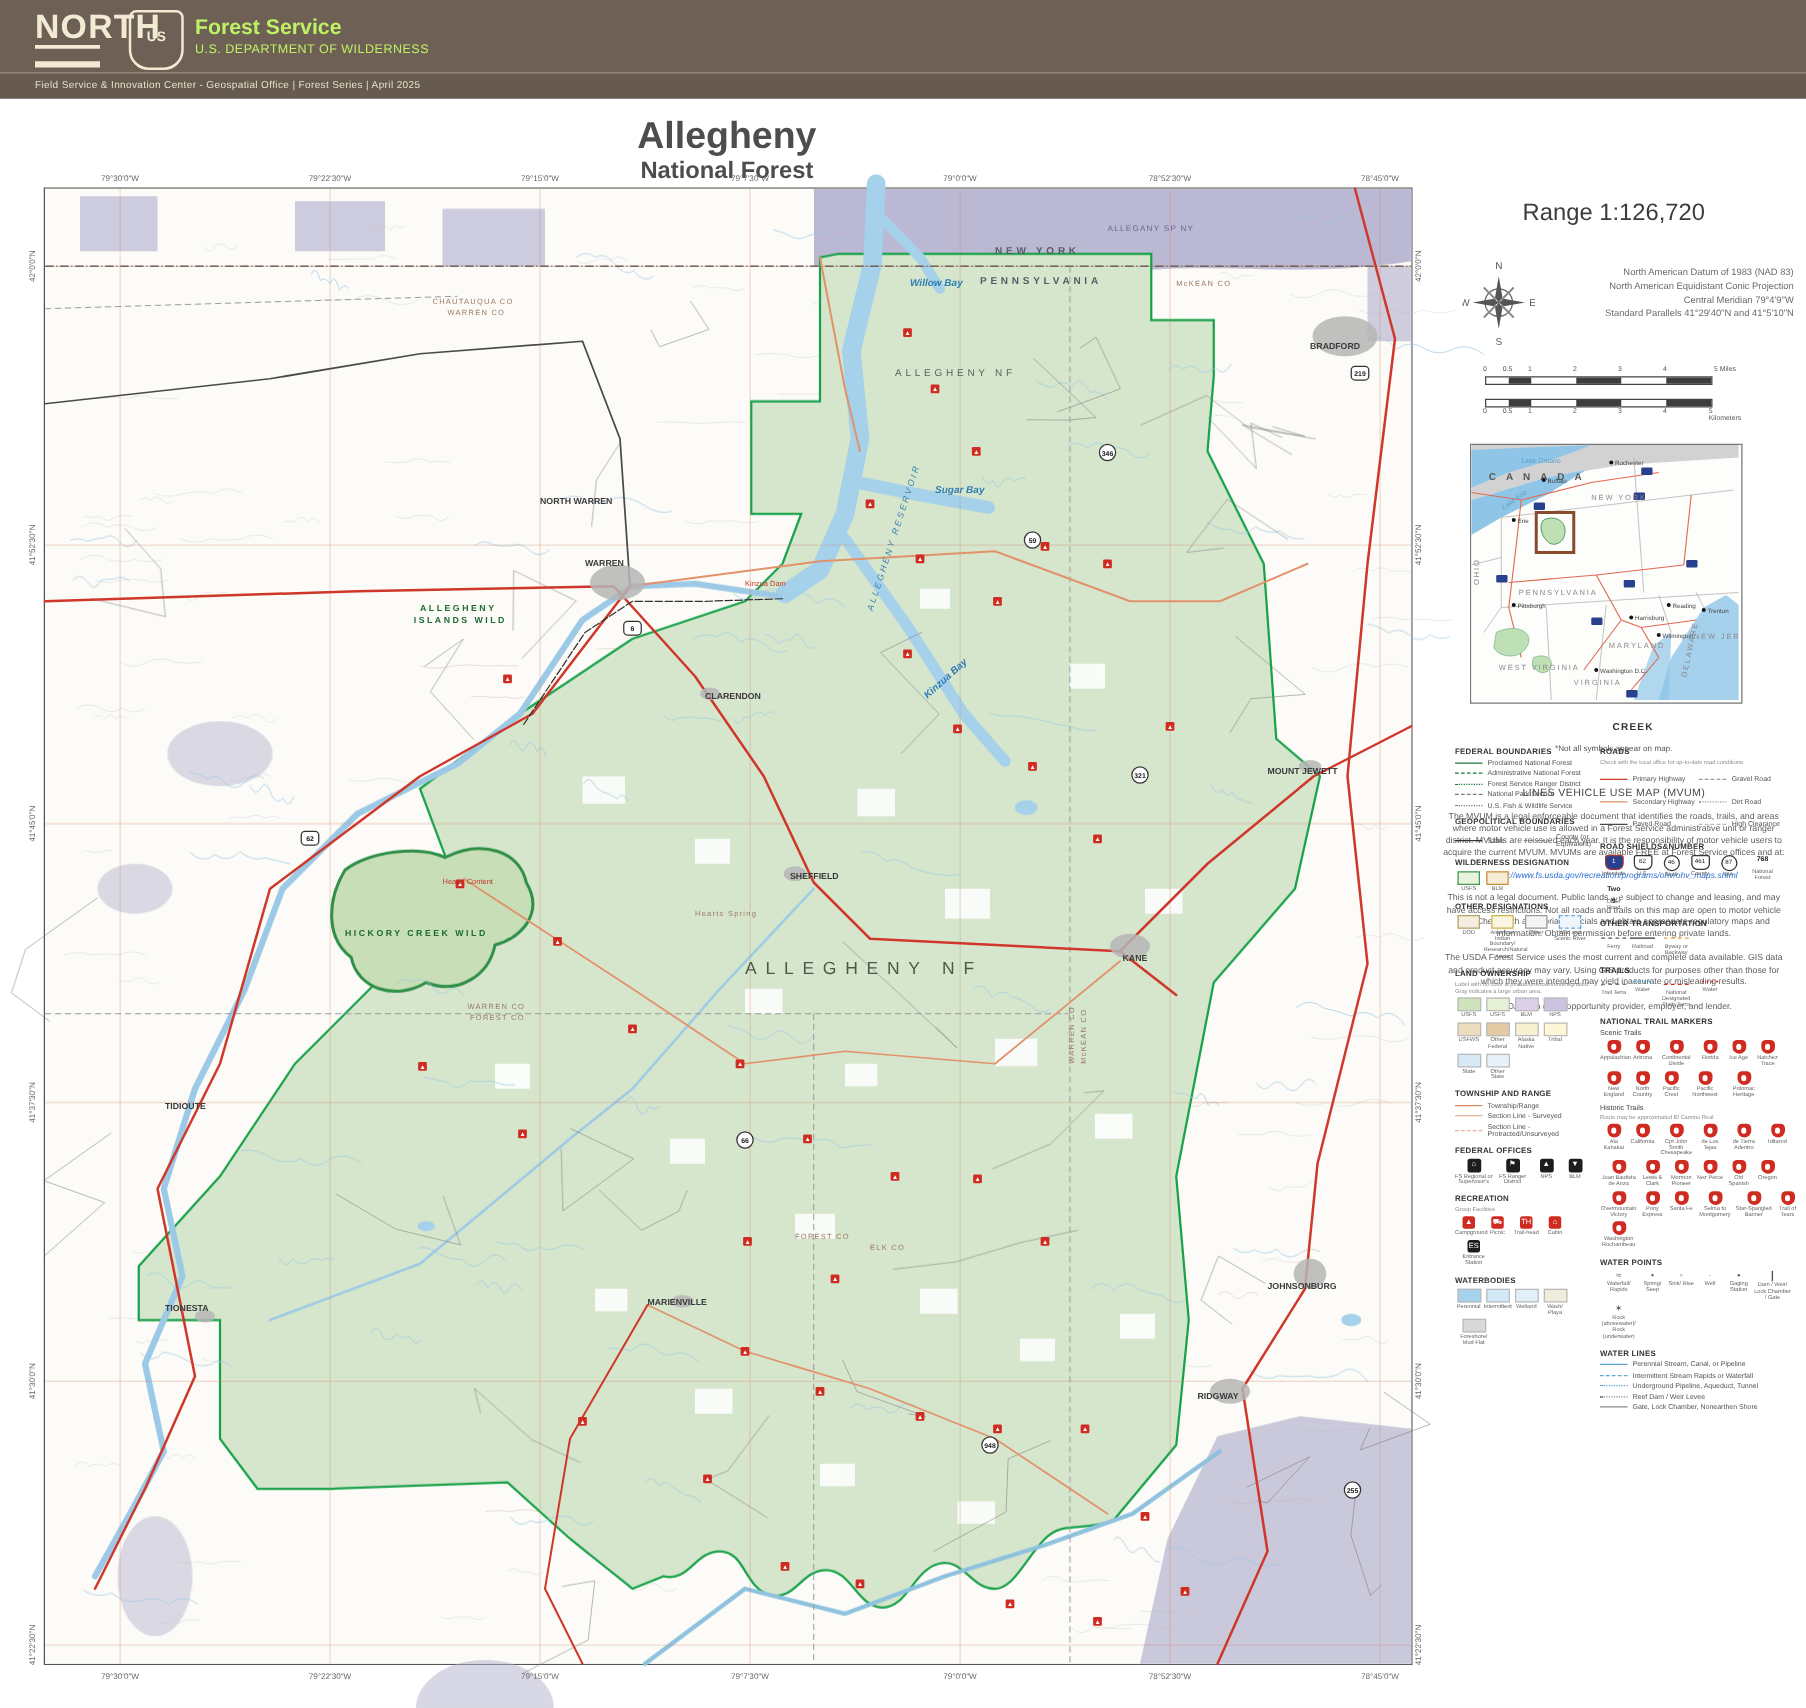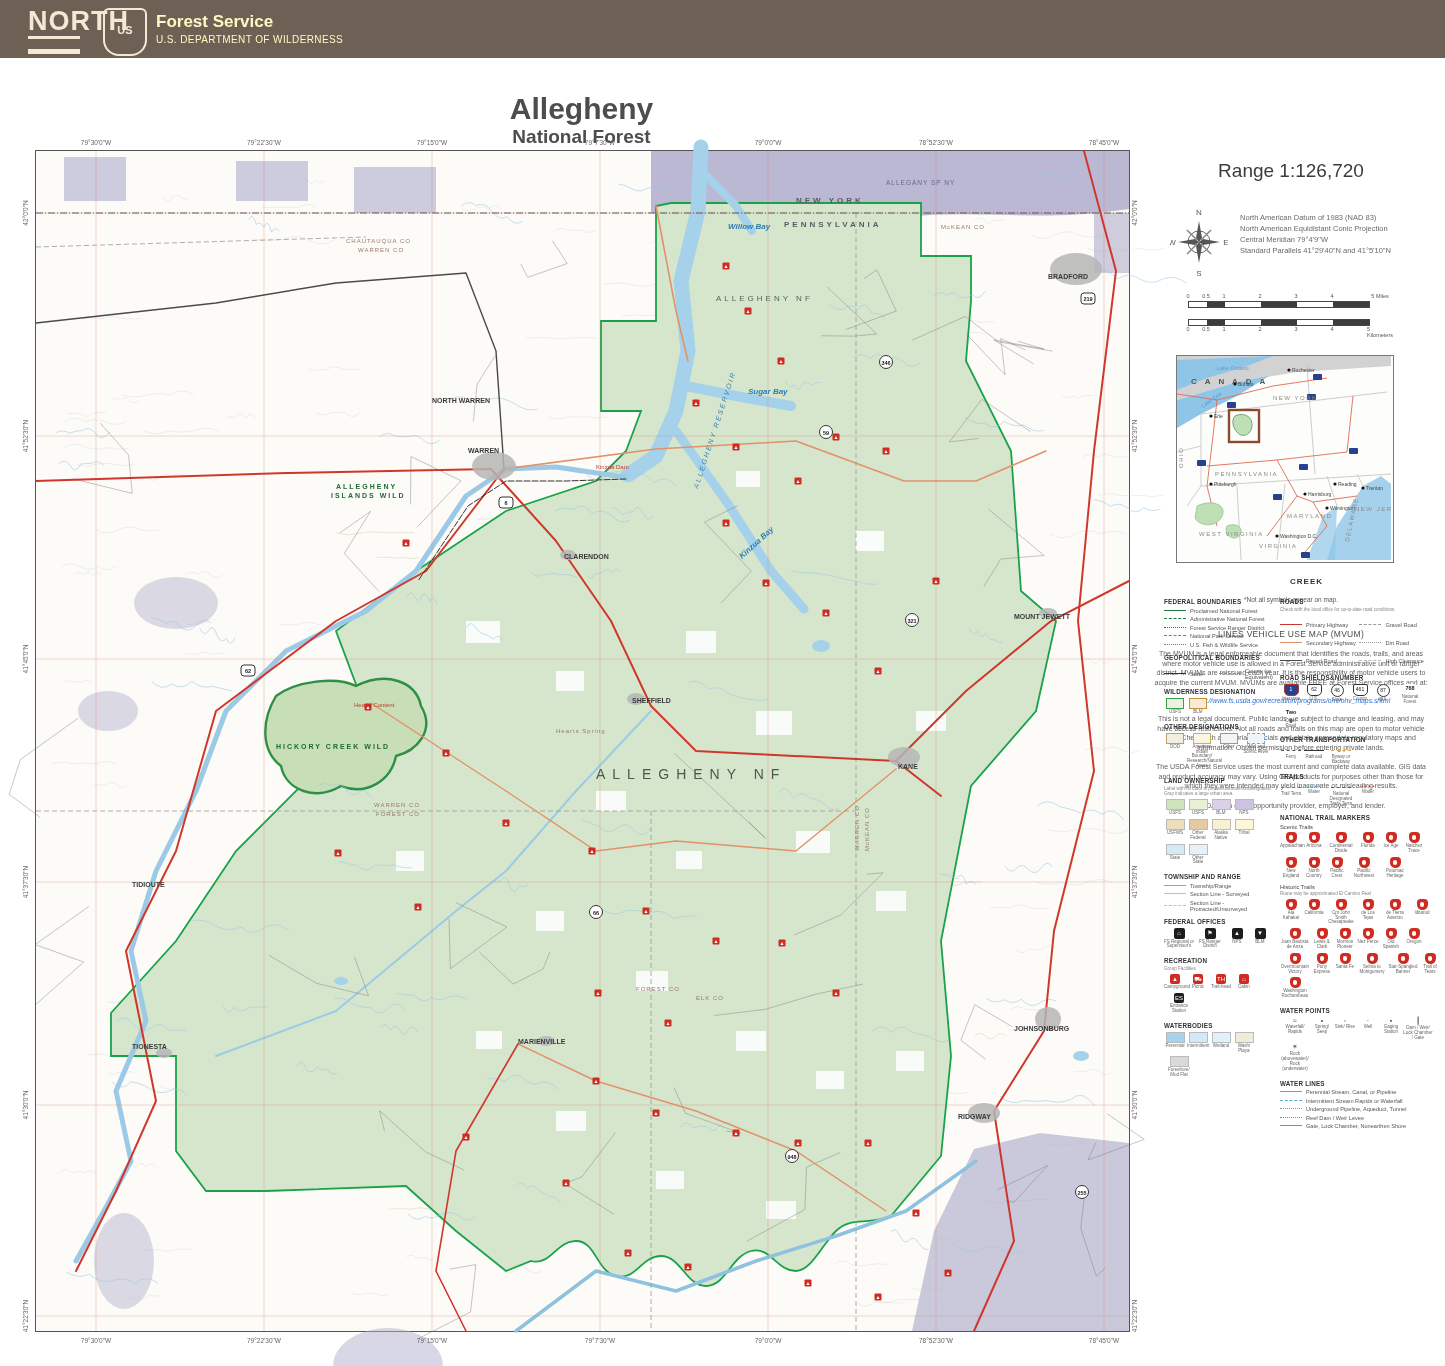--- a/index.html
+++ b/index.html
@@ -6,21 +6,21 @@
   #page{position:relative;width:1445px;height:1366px;background:#fff;overflow:hidden;}
 
   
   #hdr{position:absolute;left:0;top:0;width:1445px;height:58px;background:#6e6054;}
   #hdr-sub{position:absolute;left:0;top:58px;width:1445px;height:20px;background:#675a4e;border-top:1px solid #8d8074;}
   #hdr-sub span{display:block;padding:4px 0 0 28px;font-size:8px;color:#e8e0cc;letter-spacing:.3px;}
   .usda-logo{position:absolute;left:28px;top:9px;color:#f2ead2;}
   .usda-word{font-size:27px;font-weight:bold;letter-spacing:1px;line-height:25px;}
   .usda-bars{width:52px;height:10px;border-top:3px solid #f2ead2;border-bottom:5px solid #f2ead2;margin-top:2px;}
   .fs-shield{position:absolute;left:103px;top:8px;width:40px;height:44px;border:2px solid #f2ead2;border-radius:6px 6px 16px 16px;color:#f2ead2;text-align:center;font-size:11px;font-weight:bold;line-height:40px;}
-  .fs-titles{position:absolute;left:156px;top:12px;color:#fef9c3;}
+  .fs-titles{position:absolute;left:156px;top:12px;color:#bef264;}
   .fs-t1{font-size:17px;font-weight:bold;}
   .fs-t2{font-size:10px;margin-top:2px;letter-spacing:.4px;}
 
   
   #title{position:absolute;left:35px;top:92px;width:1093px;text-align:center;color:#4d4d4d;}
   #title .t1{font-size:30px;font-weight:bold;}
   #title .t2{font-size:19px;font-weight:bold;margin-top:0px;}
 
   
   #map-wrap{position:absolute;left:35px;top:150px;width:1093px;height:1180px;border:1px solid #555;background:#fbfaf6;}
@@ -37,21 +37,21 @@
   text.ml-purple{font-size:6.5px;fill:#6a6793;letter-spacing:1px;}
   text.ml-coord{font-size:6.5px;fill:#666;}
   text.ml-shield{font-size:5.5px;font-weight:bold;fill:#222;text-anchor:middle;}
   text.ml-rec{font-size:5px;fill:#fff;text-anchor:middle;}
 
   
   #sidebar{position:absolute;left:1140px;top:150px;width:302px;height:1180px;}
   #scale-label{text-align:center;font-size:19px;color:#3c3c3c;margin-top:10px;}
   #datum-row{position:relative;height:95px;margin-top:14px;}
   #compass{position:absolute;left:30px;top:8px;}
-  #datum-lines{position:absolute;left:100px;top:16px;width:195px;text-align:left;color:#6a6a6a;font-size:7.5px;line-height:11px;}
+  #datum-lines{position:absolute;left:100px;top:16px;width:195px;text-align:right;color:#6a6a6a;font-size:7.5px;line-height:11px;}
   #scalebars{position:relative;height:58px;margin:2px 0 4px 0;}
   .sb-row{position:absolute;left:48px;width:210px;height:22px;}
   .sb-bar{position:relative;height:5px;border:1px solid #444;background:#fff;}
   .sb-seg{position:absolute;top:0;height:5px;background:#3d3d3d;}
   .sb-ticks{position:relative;height:8px;font-size:5.5px;color:#555;}
   .sb-ticks span{position:absolute;transform:translateX(-50%);}
   
   #inset{position:relative;margin:4px 0 0 36px;width:216px;height:206px;border:1px solid #777;background:#fefefe;}
   text.in-country{font-size:8px;fill:#555;letter-spacing:3px;font-weight:bold;}
   text.in-state{font-size:6px;fill:#8a8a8a;letter-spacing:1.5px;}
@@ -99,20 +99,23 @@
 <div id="hdr">
   <div class="usda-logo">
     <div class="usda-word">NORTH</div>
     <div class="usda-bars"></div>
   </div>
   <div class="fs-shield">US</div>
   <div class="fs-titles">
     <div class="fs-t1">Forest Service</div>
     <div class="fs-t2">U.S. DEPARTMENT OF WILDERNESS</div>
   </div>
+</div>
+<div id="hdr-sub">
+  <span>Field Service &amp; Innovation Center - Geospatial Office | Forest Series | April 2025</span>
 </div>
 
 <div id="title">
   <div class="t1">Allegheny</div>
   <div class="t2">National Forest</div>
 </div>
 
 <div id="map-wrap">
   <svg id="map-svg" width="1093" height="1180" viewBox="0 0 1093 1180">
     <rect x="0" y="0" width="1093" height="1180" fill="#fcfbf7"></rect>

